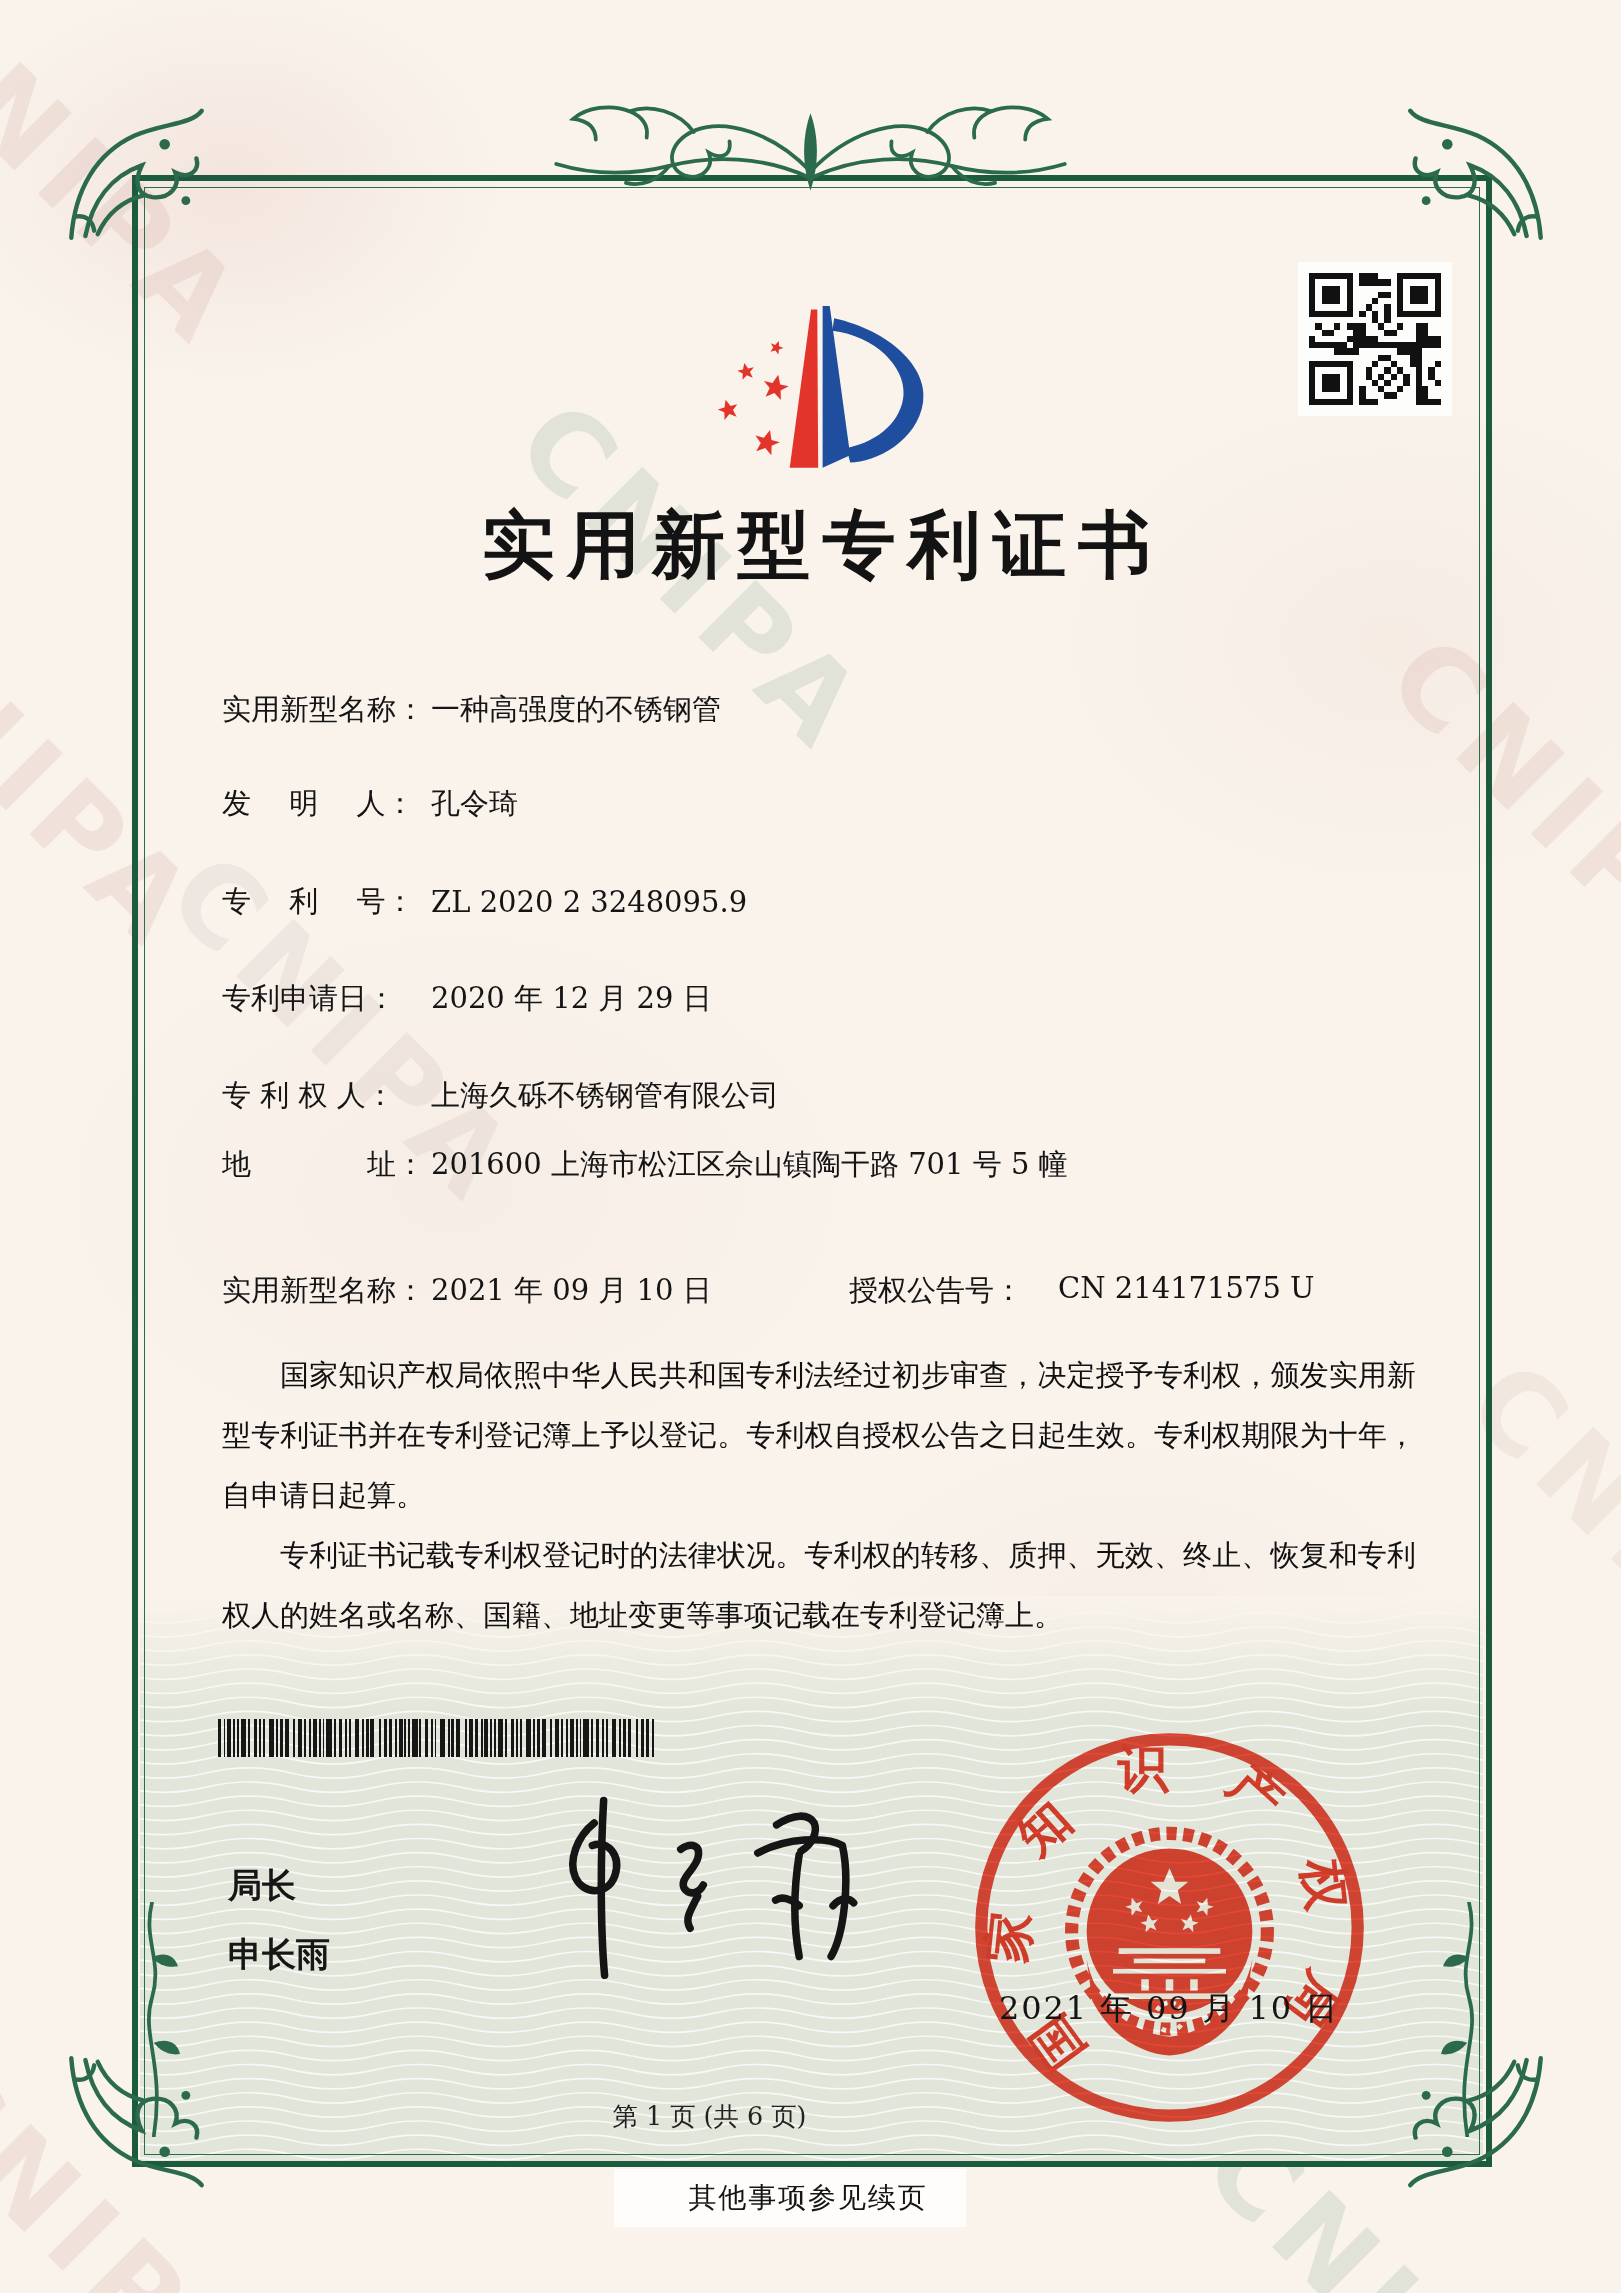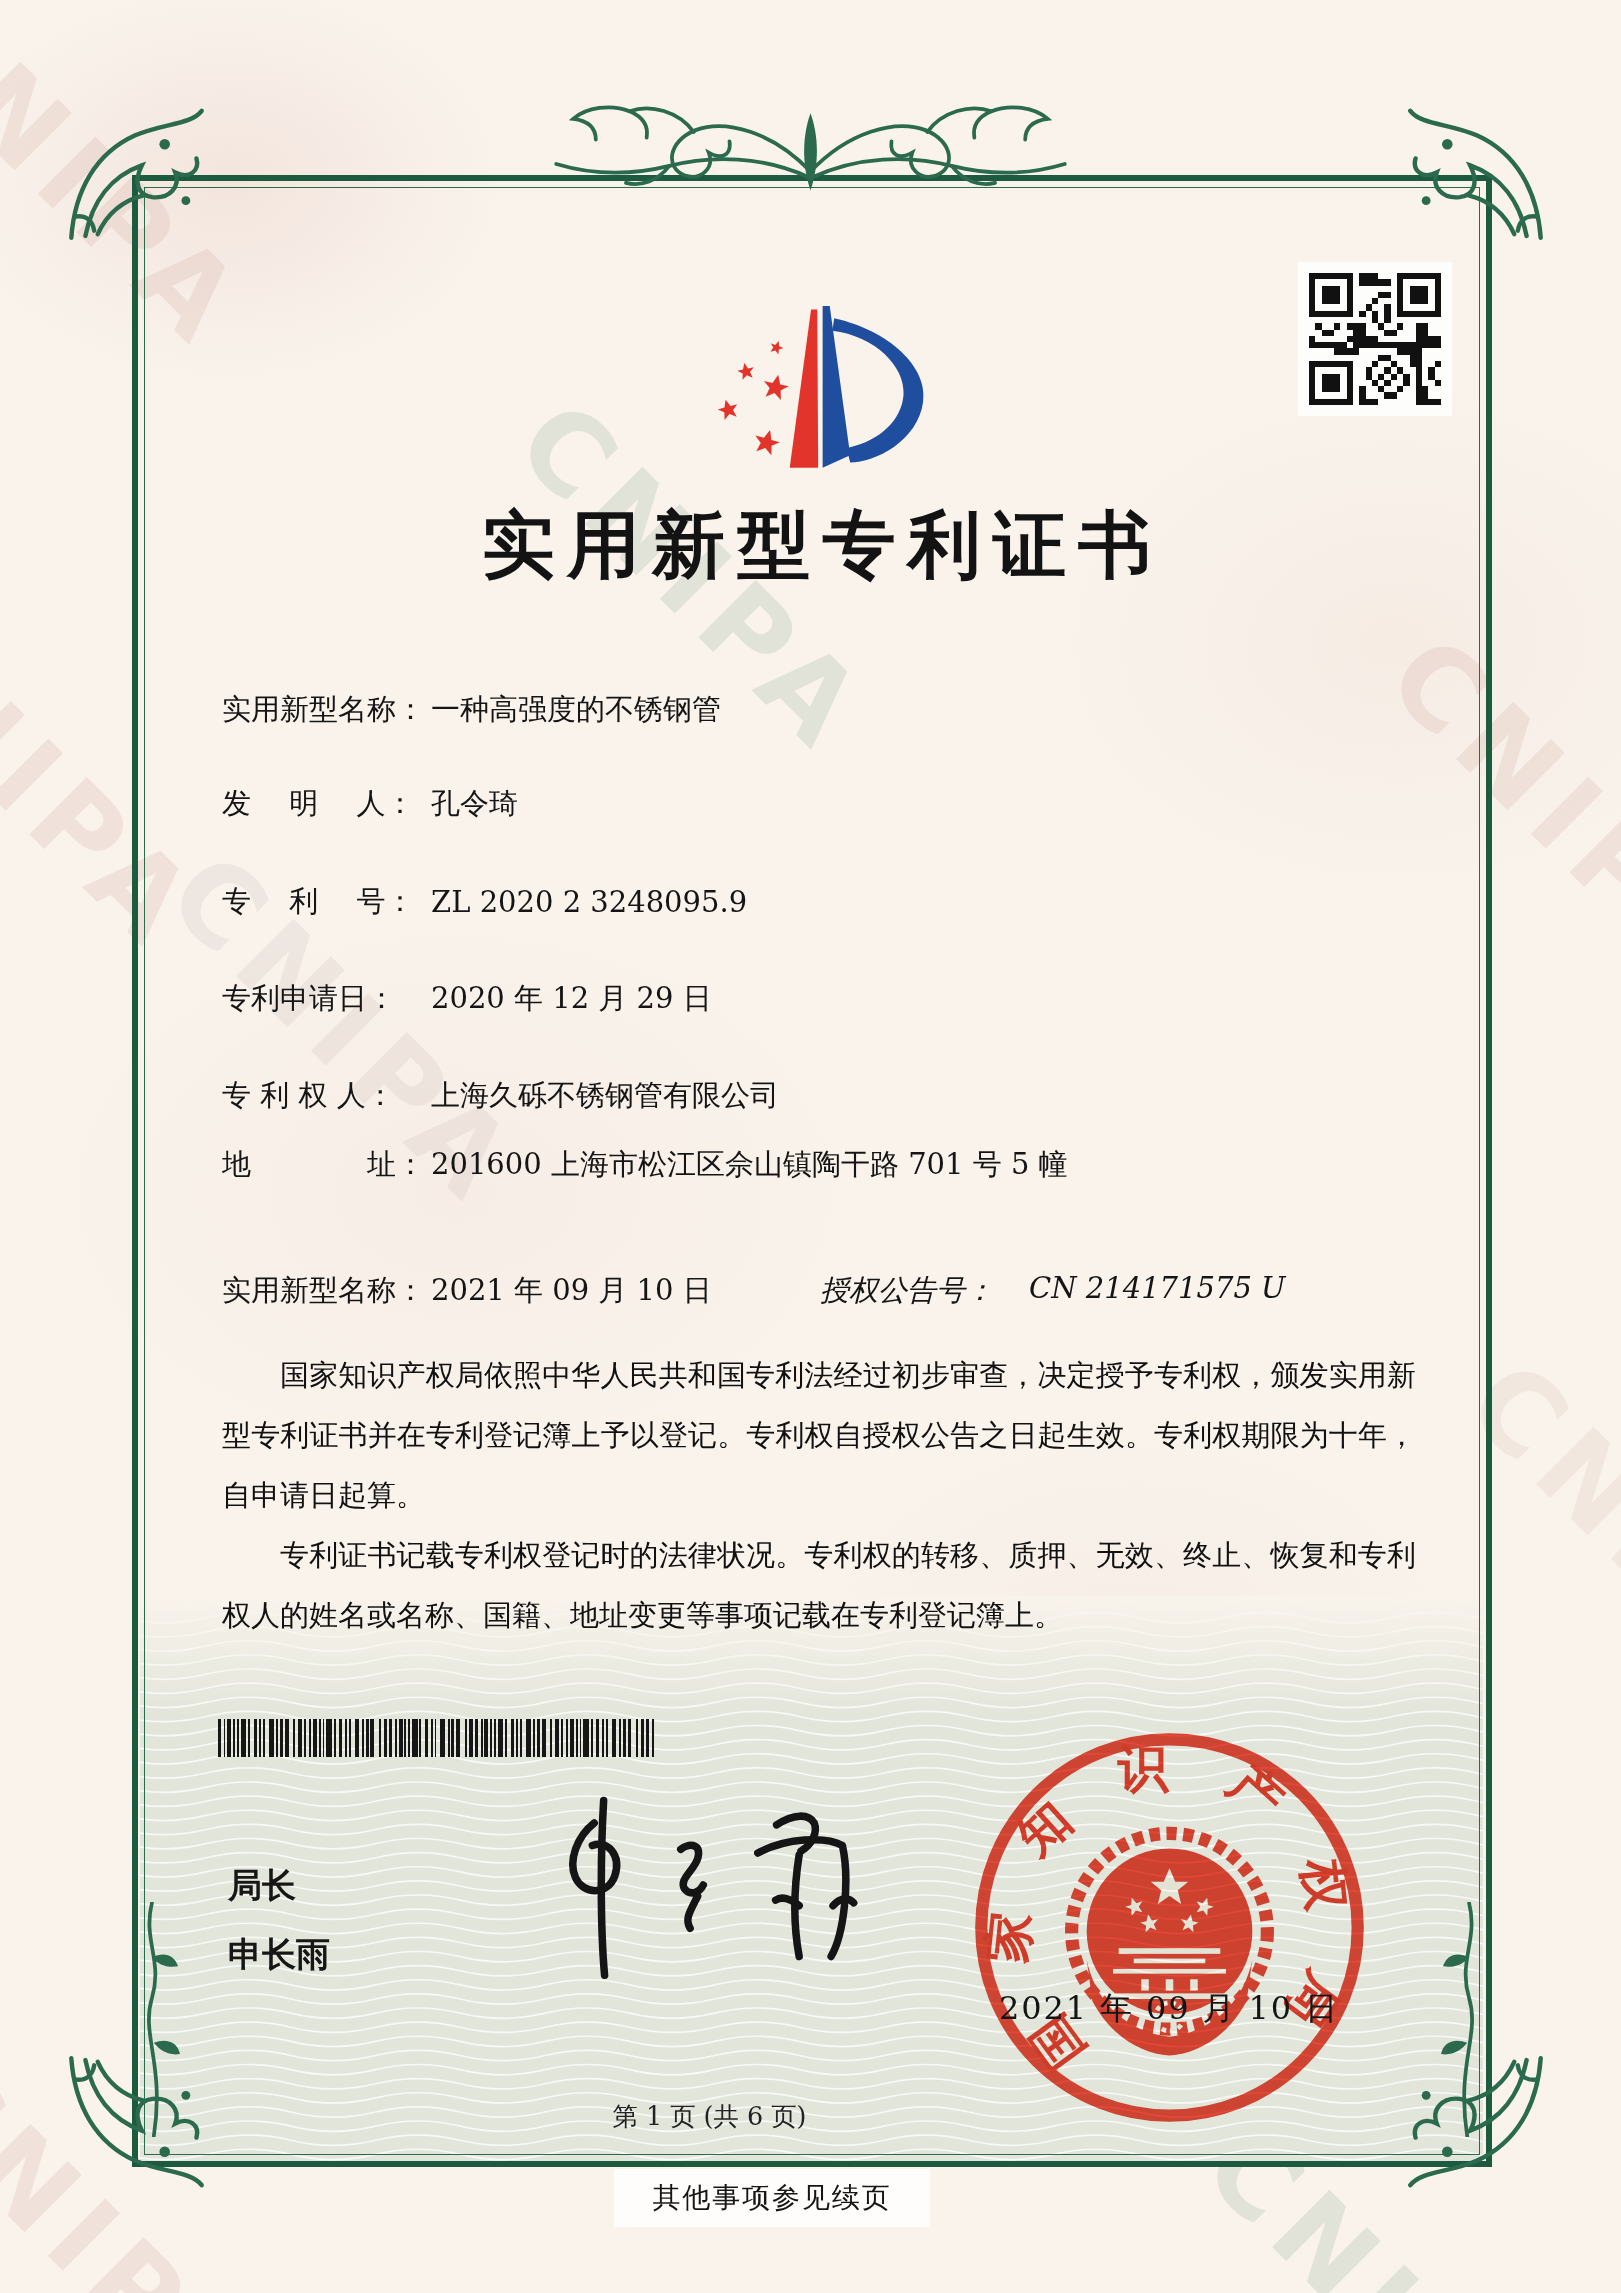--- a/index.html
+++ b/index.html
@@ -52,21 +52,21 @@
 
   .title{position:absolute;left:12px;width:1621px;top:497px;z-index:2;text-align:center;
     font-size:73px;font-weight:bold;letter-spacing:12.2px;color:#131313;}
 
   .fields{position:absolute;left:222px;top:0;z-index:2;width:1196px;}
   .frow{position:absolute;left:0;display:flex;font-size:29px;color:#151515;align-items:center;}
   .flabel{display:inline-block;width:209px;white-space:pre;}
   .fvalue{white-space:pre;}
   .r1{top:690px;} .r2{top:784px;} .r3{top:882px;} .r4{top:979px;}
   .r5{top:1076px;} .r6{top:1145px;} .r7{top:1271px;}
-  .grant2{position:absolute;left:598px;top:0;display:flex;font-style:italic;}
+  .grant2{position:absolute;left:627px;top:0;display:flex;}
 
   .body-text{position:absolute;left:222px;top:1345px;width:1194px;z-index:2;
     font-size:29px;line-height:60px;color:#111;text-align:justify;}
   .body-text p{margin:0;text-indent:2em;}
 
   .wave-panel{position:absolute;left:140px;top:1596px;width:1343px;height:565px;z-index:1;
     background:#e2e5da;}
   .wave-fade{position:absolute;left:140px;top:1596px;width:1343px;height:122px;z-index:1;
     background:linear-gradient(#f9f3ec, rgba(249,243,236,0));}
 
@@ -81,21 +81,21 @@
   .signature{position:absolute;left:513px;top:1791px;z-index:2;}
 
   .seal{position:absolute;left:970px;top:1728px;z-index:3;mix-blend-mode:multiply;}
   .seal-date{position:absolute;left:962px;top:1987px;width:414px;z-index:4;
     text-align:center;font-size:32px;letter-spacing:1.9px;color:#141414;}
 
   .page-info{position:absolute;left:521px;top:2100px;width:377px;z-index:2;
     text-align:center;font-size:25.4px;color:#222;}
   .cont-box{position:absolute;left:614px;top:2169px;width:316px;height:58px;z-index:2;
     background:#fefdfb;display:flex;align-items:center;justify-content:center;
-    font-size:28px;color:#151515;letter-spacing:1.9px;}
+    font-size:28px;color:#151515;letter-spacing:1.9px;padding-left:36px;}
 </style>
 </head>
 <body>
 
 <div id="page">
 
   <span class="wm wm-pink wm1">CNIPA</span>
   <span class="wm wm-green wm2">CNIPA</span>
   <span class="wm wm-pink wm3">CNIPA</span>
   <span class="wm wm-pink wm4">CNIPA</span>

